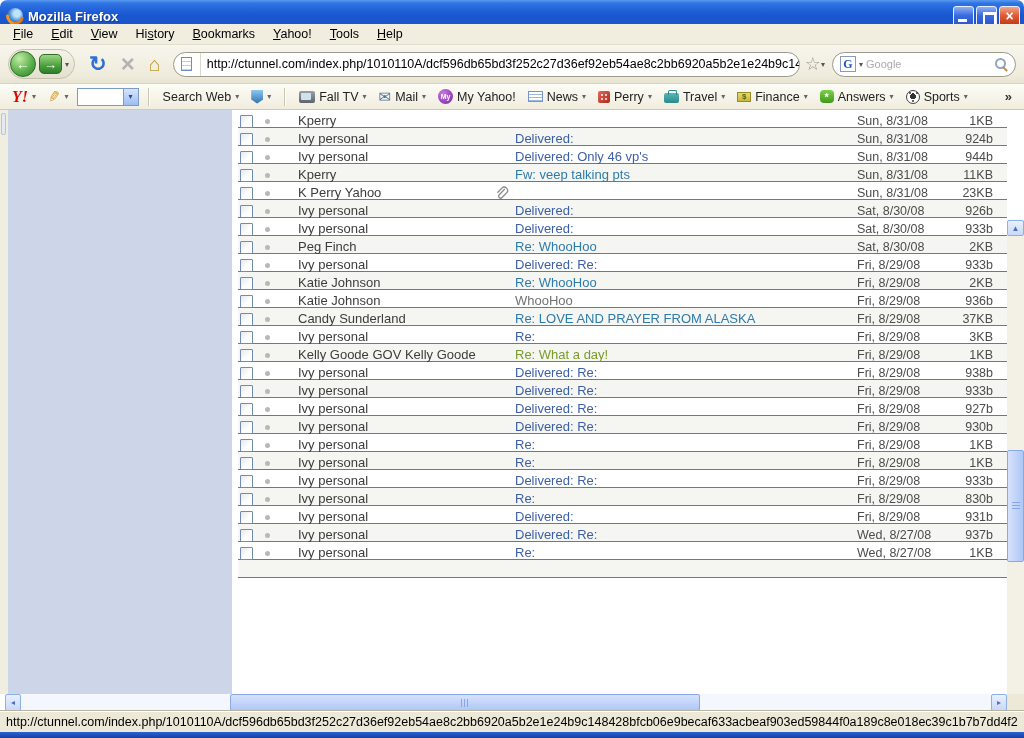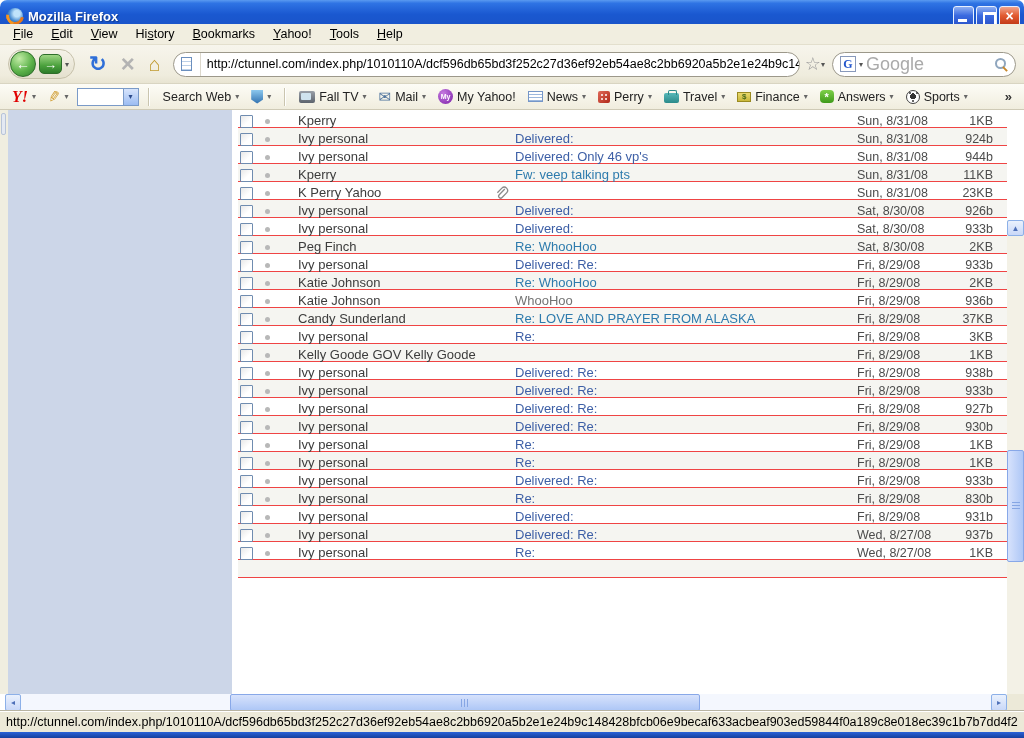--- a/index.html
+++ b/index.html
@@ -47,21 +47,21 @@
     display:flex;align-items:center;overflow:hidden;margin-left:12px;}
   .favicon-box{width:27px;height:100%;border-right:1px solid #dcd8cc;display:flex;align-items:center;justify-content:center;flex:none;}
   .page-ico{width:11px;height:14px;background:#fff;border:1px solid #6b8fbe;
     background-image:repeating-linear-gradient(#fff 0 3px,#bcd0e8 3px 4px);}
   .urltext{padding:0 6px;font-size:12.5px;color:#000;white-space:nowrap;overflow:hidden;}
   .star{color:#999;font-size:18px;margin-left:5px;}
   .searchbox{width:184px;height:25px;background:#fff;border:1px solid #9c988a;border-radius:13px;
     display:flex;align-items:center;padding:0 7px;gap:3px;margin-left:7px;flex:none;}
   .gbadge{width:16px;height:16px;border:1px solid #8899bb;display:flex;align-items:center;justify-content:center;
     font-family:"Liberation Serif",serif;font-weight:bold;font-size:12px;color:#2255cc;flex:none;}
-  .splaceholder{color:#aaa;font-size:18px;flex:1;white-space:nowrap;overflow:hidden;}
+  .splaceholder{color:#aaa;font-size:11px;flex:1;white-space:nowrap;overflow:hidden;}
   .magnifier{width:14px;height:14px;position:relative;flex:none;}
   .magnifier::before{content:"";position:absolute;left:1px;top:1px;width:7px;height:7px;border:2px solid #8fa6be;border-radius:50%;}
   .magnifier::after{content:"";position:absolute;right:0;bottom:1px;width:6px;height:2px;background:#c8882a;transform:rotate(45deg);}
 
   
   .ytoolbar{position:absolute;left:0;top:84px;width:1024px;height:26px;
     background:linear-gradient(180deg,#fdfcf6 0%,#f0edde 100%);border-bottom:1px solid #cfcab6;
     display:flex;align-items:center;padding:0 8px;gap:4px;}
   .yitem{display:flex;align-items:center;gap:4px;padding:1px 4px;font-size:12.5px;color:#222;cursor:pointer;white-space:nowrap;}
   .ydrop{font-size:8px;color:#666;}
@@ -380,20 +380,21 @@
 
     <span class="subject" style="color: rgb(61, 95, 166);">Re:</span>
     <span class="mdate">Fri, 8/29/08</span>
     <span class="msize">3KB</span>
   </div>
         <div class="mrow alt">
     <span class="cb"></span>
     <span class="dot"></span>
     <span class="sender">Kelly Goode GOV Kelly Goode</span>
 
+    <span class="subject" style="color: rgb(122, 156, 42);">Re: What a day!</span>
     <span class="mdate">Fri, 8/29/08</span>
     <span class="msize">1KB</span>
   </div>
         <div class="mrow">
     <span class="cb"></span>
     <span class="dot"></span>
     <span class="sender">Ivy personal</span>
 
     <span class="subject" style="color: rgb(61, 95, 166);">Delivered: Re:</span>
     <span class="mdate">Fri, 8/29/08</span>

